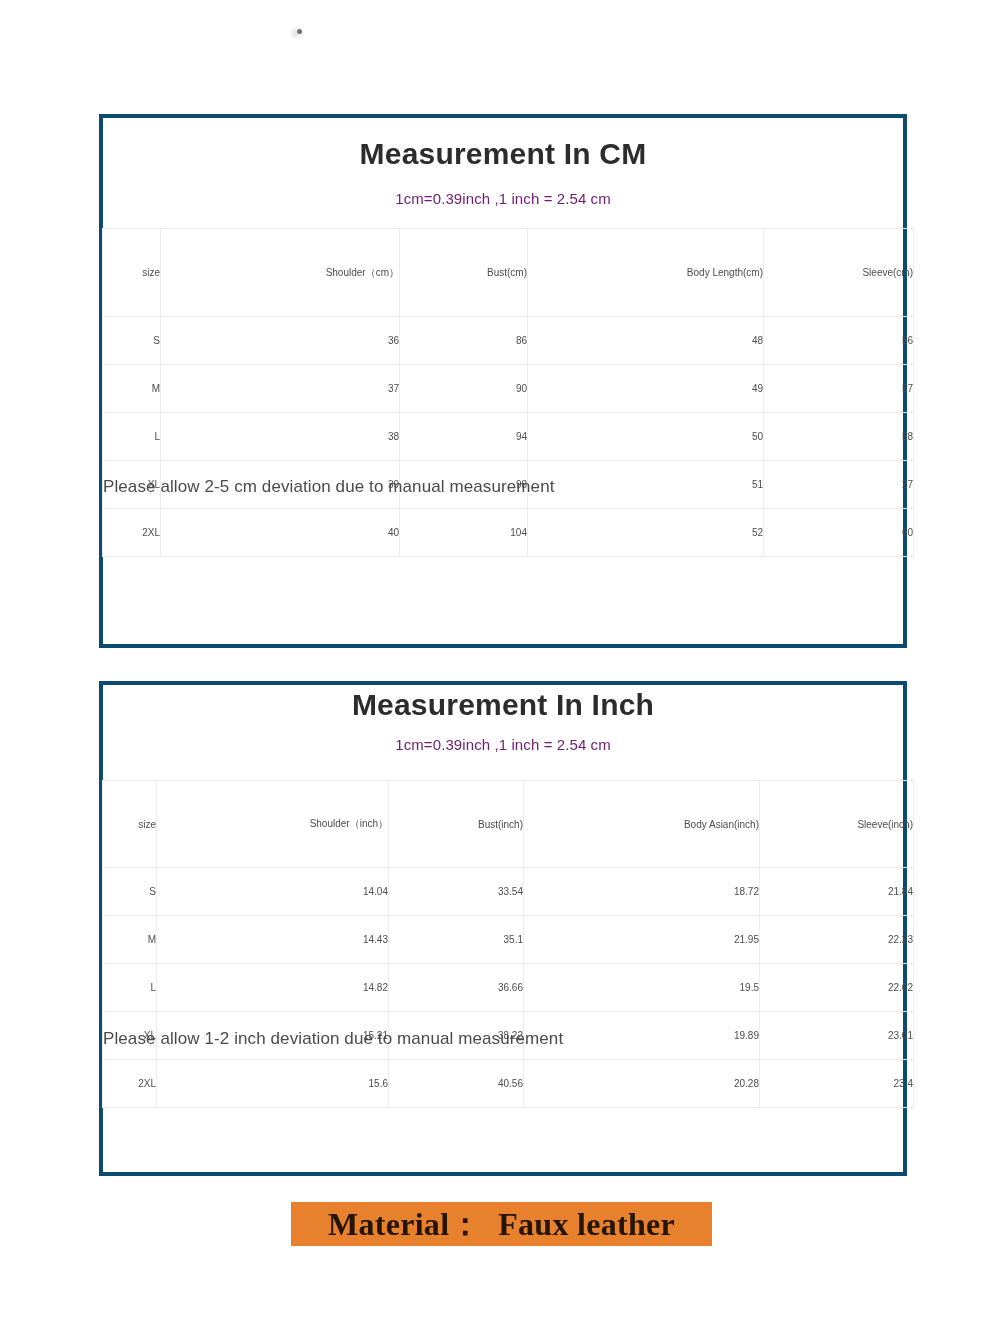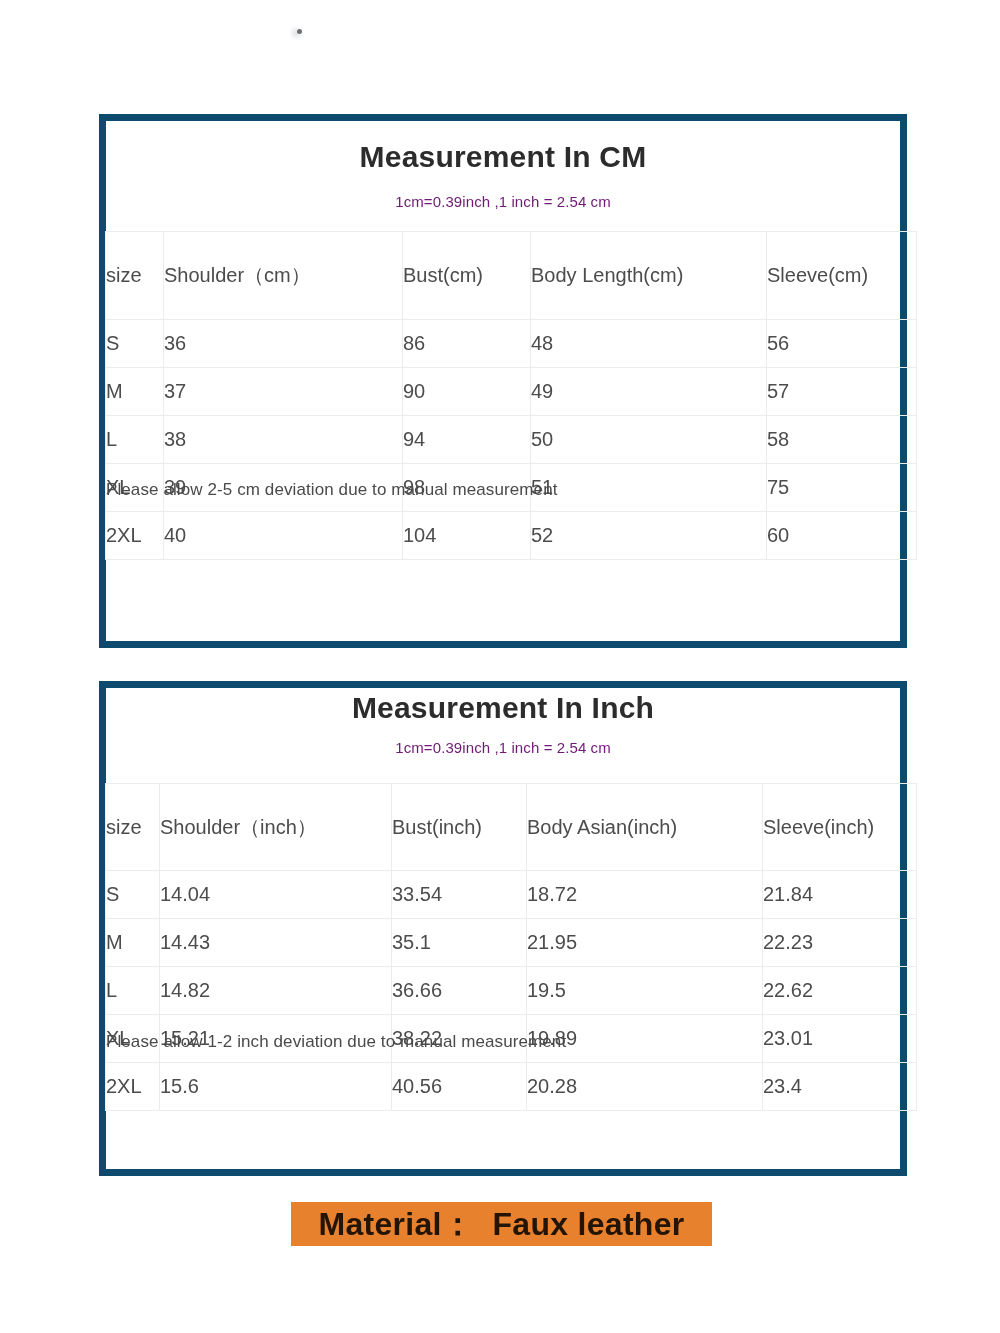--- a/index.html
+++ b/index.html
@@ -39,21 +39,21 @@
     top: 26px;
     width: 16px;
     height: 14px;
     background: radial-gradient(circle, rgba(160,165,172,0.30) 0%, rgba(255,255,255,0) 70%);
   }
 
   .card {
     position: absolute;
     left: 99px;
     background: #ffffff;
-    border: 7px solid #0c4a6e;
+    border: 4px solid #0c4a6e;
     box-sizing: border-box;
   }
   #card-cm  { top: 114px; width: 808px; height: 534px; }
   #card-in  { top: 681px; width: 808px; height: 495px; }
 
   .card-title {
     text-align: center;
     font-size: 30px;
     font-weight: bold;
     color: #2c2c2c;
@@ -78,23 +78,23 @@
     width: 806px;
     margin: 0;
     position: absolute;
     left: -1px;
   }
   #card-cm table.size-table { top: 110px; }
   #card-in table.size-table { top: 95px; }
 
   table.size-table td {
     border: 1px solid #ececec;
-    text-align: left;
+    text-align: right;
     vertical-align: middle;
-    font-size: 20px;
+    font-size: 10px;
     color: #4c4c4c;
     font-weight: 400;
     padding: 0;
   }
 
   .hdr td { height: 87px; font-size: 17px; color: #46494d; }
   #card-in .hdr td { height: 86px; }
   .datarow td { height: 47px; }
 
   
@@ -134,21 +134,21 @@
     top: 1202px;
     width: 421px;
     height: 44px;
     background: #e8812e;
     display: flex;
     align-items: center;
     justify-content: center;
     box-sizing: border-box;
   }
   #material-banner .material-text {
-    font-family: Liberation Sans, sans-serif;
+    font-family: Liberation Serif, serif;
     font-size: 32px;
     font-weight: bold;
     color: #231403;
     letter-spacing: 0.3px;
     white-space: pre;
     line-height: 1;
     text-align: right;
   }
 </style>
 </head>
@@ -192,21 +192,21 @@
         <td>38</td>
         <td>94</td>
         <td>50</td>
         <td>58</td>
       </tr>
       <tr class="datarow">
         <td>XL</td>
         <td>39</td>
         <td>98</td>
         <td>51</td>
-        <td>75</td>
+        <td>27</td>
       </tr>
       <tr class="datarow">
         <td>2XL</td>
         <td>40</td>
         <td>104</td>
         <td>52</td>
         <td>60</td>
       </tr>
     </tbody>
       </table>

